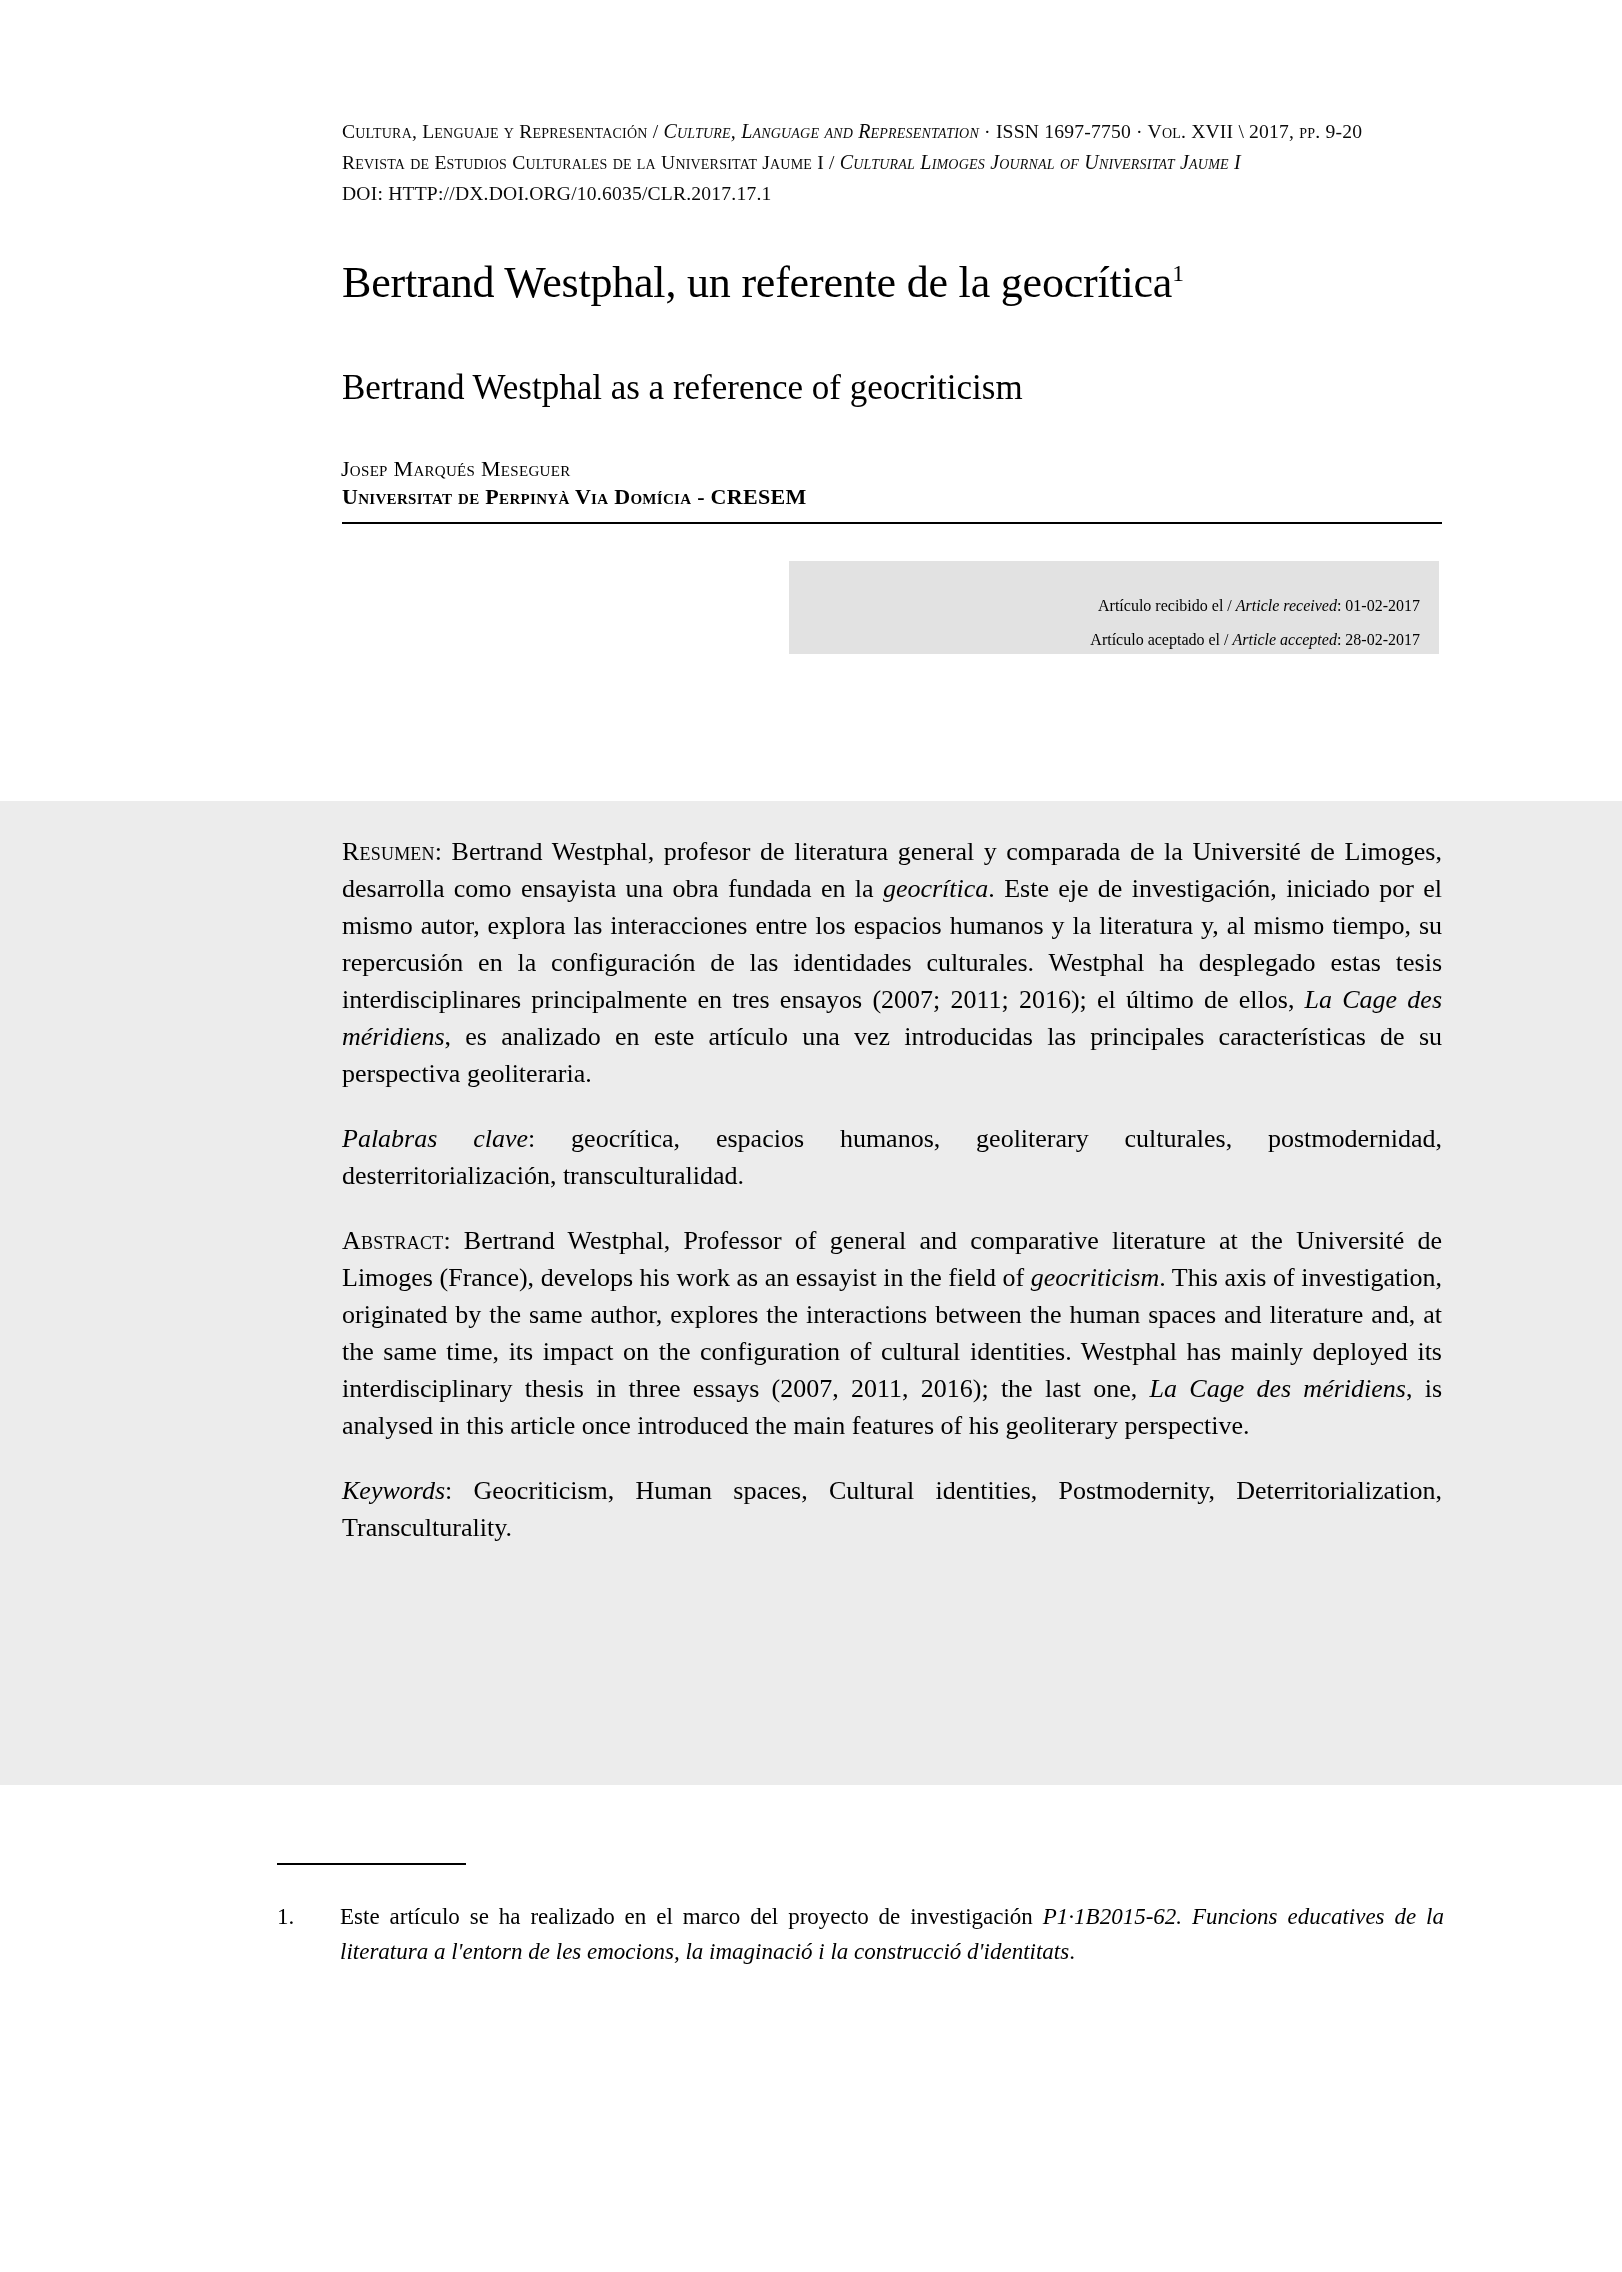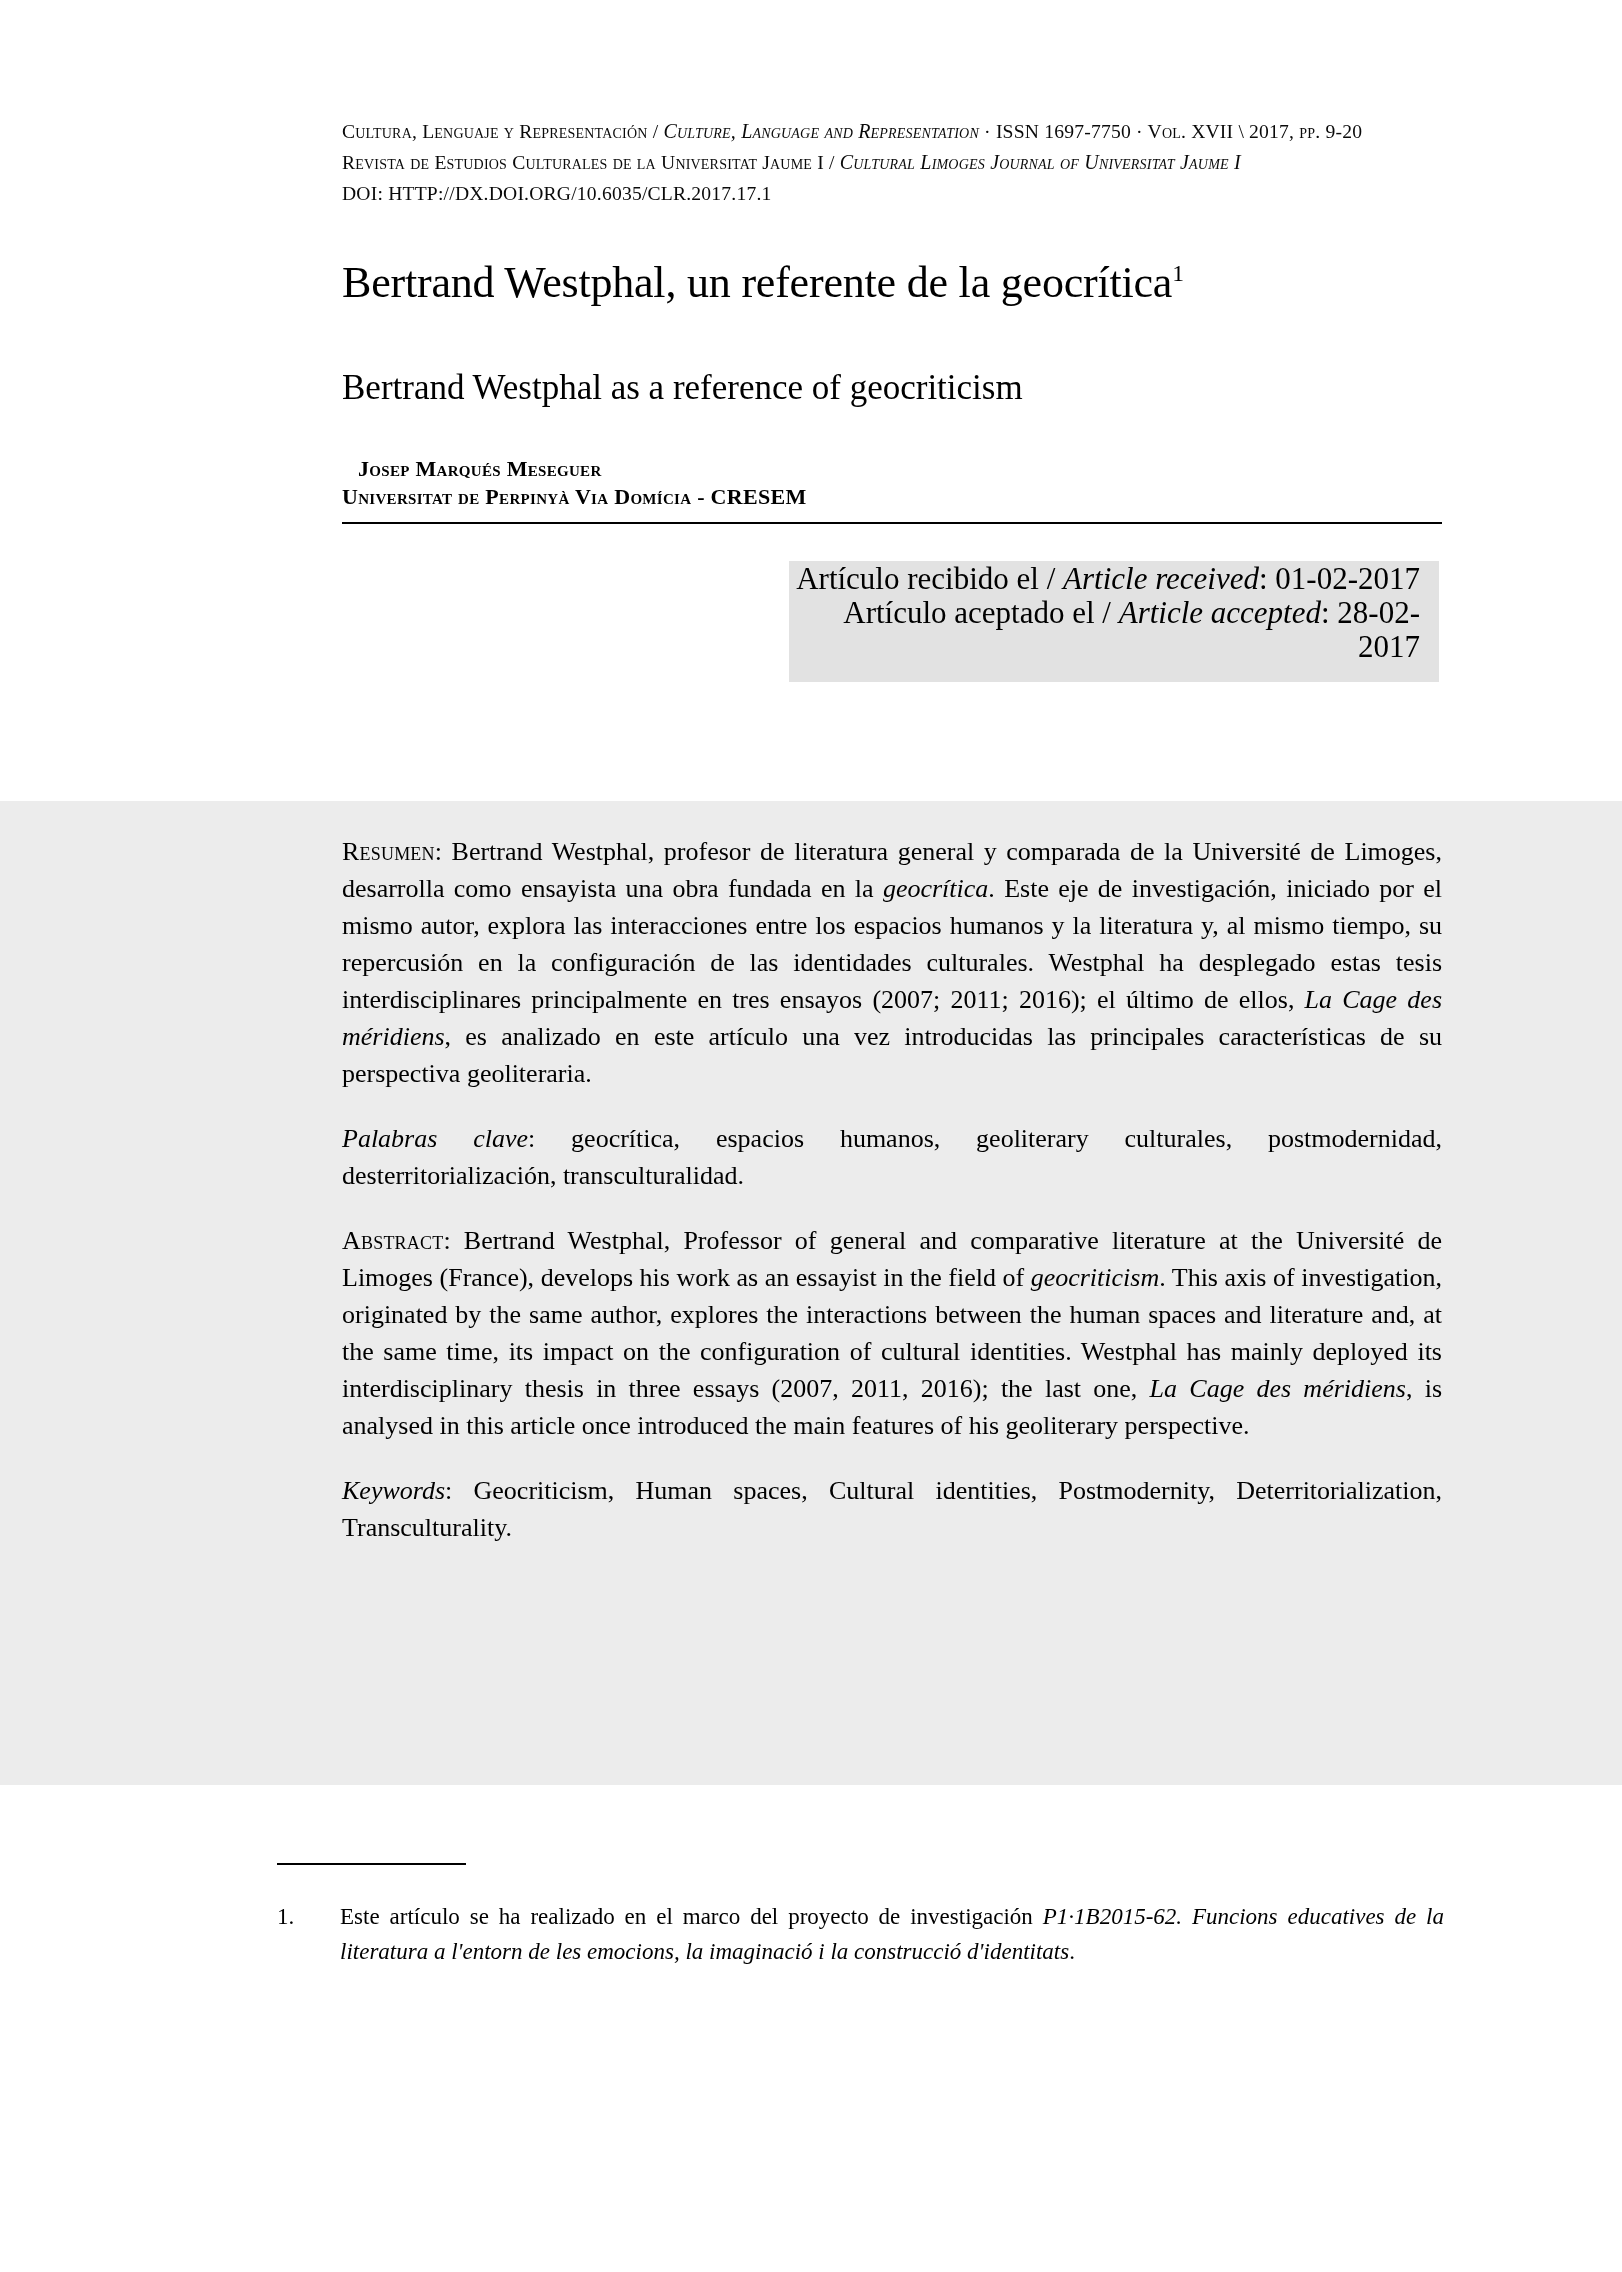--- a/index.html
+++ b/index.html
@@ -63,24 +63,24 @@
     top: 338px;
     width: 1100px;
     font-size: 35px;
     line-height: 42px;
     font-weight: normal;
   }
 
   
   .author {
     position: absolute;
-    left: 358px;
+    left: 341px;
     top: 456px;
     font-variant: small-caps;
-    font-weight: bold;
+    font-weight: normal;
     font-size: 22px;
     letter-spacing: 0.3px;
   }
   .affiliation {
     position: absolute;
     left: 342px;
     top: 470px;
     font-variant: small-caps;
     font-weight: bold;
     font-size: 22px;
@@ -95,26 +95,26 @@
     height: 2.4px;
     background: #000000;
   }
 
   
   .dates-box {
     position: absolute;
     left: 789px;
     top: 561px;
     width: 650px;
-    height: 121px;
+    height: 93px;
     background: #e2e2e2;
     box-sizing: border-box;
-    padding: 1px 19px 0 0;
+    padding: 28px 19px 0 0;
     text-align: right;
-    font-size: 31px;
+    font-size: 16px;
     line-height: 34px;
   }
   .dates-box em { font-style: italic; }
 
   
   .abstract-band {
     position: absolute;
     left: 0;
     top: 801px;
     width: 1623px;

